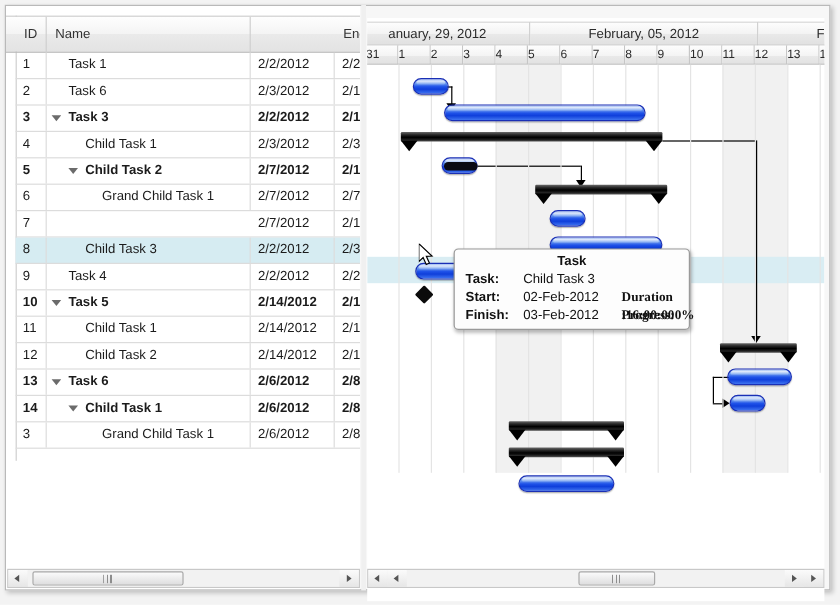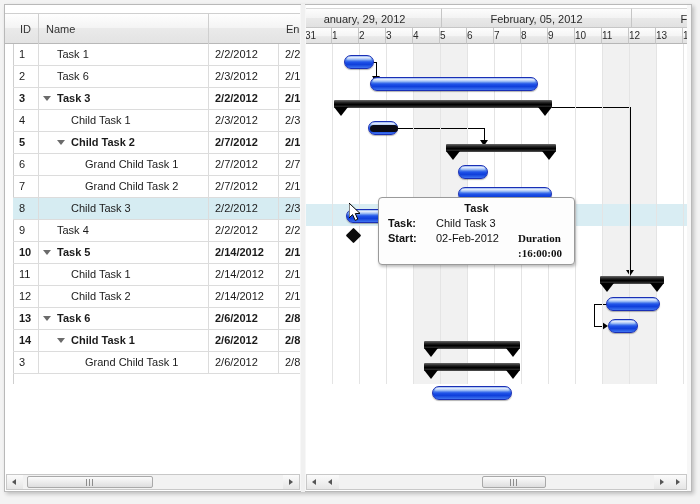--- a/index.html
+++ b/index.html
@@ -63,21 +63,21 @@
     border-left:4px solid transparent;border-right:4px solid transparent;
     border-top:5px solid #6b6b6b;
   }
 
   .grid-left-edge{
     position:absolute;left:8px;top:8px;width:1px;height:371px;background:#cfcfcf;
   }
 
   
   .gantt-panel{
-    position:absolute;left:306px;top:5px;width:381px;height:486px;
+    position:absolute;left:306px;top:15px;width:381px;height:486px;
     background:#fff;overflow:hidden;
   }
   .tl-head{
     position:absolute;left:0;top:3px;width:381px;height:36px;
     box-sizing:border-box;
   }
   .tl-week{
     position:absolute;top:0;height:20px;line-height:20px;text-align:center;
     font-size:11px;color:#2b2b2b;
     background:linear-gradient(to bottom,#fdfdfd 0%,#f3f3f3 50%,#e9e9e9 52%,#e1e1e1 100%);
@@ -257,23 +257,20 @@
         <div class="grow" style="top: 110px;">
           <div class="cell c-id">6</div>
           <div class="cell c-name">
             <span style="position: absolute; left: 46px; top: 0px;">Grand Child Task 1</span>
           </div>
           <div class="cell c-start">2/7/2012</div>
           <div class="cell c-end">2/7/</div>
         </div>
         <div class="grow" style="top: 132px;">
           <div class="cell c-id">7</div>
-          <div class="cell c-name">
-            <span style="position: absolute; left: 46px; top: 0px;">Grand Child Task 2</span>
-          </div>
           <div class="cell c-start">2/7/2012</div>
           <div class="cell c-end">2/10</div>
         </div>
         <div class="grow sel" style="top: 154px;">
           <div class="cell c-id">8</div>
           <div class="cell c-name">
             <span style="position: absolute; left: 32px; top: 0px;">Child Task 3</span>
           </div>
           <div class="cell c-start">2/2/2012</div>
           <div class="cell c-end">2/3/</div>
@@ -457,20 +454,25 @@
       <div class="tt-title">Task</div>
       <div class="tt-row">
         <span class="tt-lab">Task:</span>
         <span class="tt-v1">Child Task 3</span>
       </div>
       <div class="tt-row">
         <span class="tt-lab">Start:</span>
         <span class="tt-v1">02-Feb-2012</span>
         <span class="tt-v2">Duration :16:00:00</span>
       </div>
+      <div class="tt-row">
+        <span class="tt-lab">Finish:</span>
+        <span class="tt-v1">03-Feb-2012</span>
+        <span class="tt-v2">Progress:0%</span>
+      </div>
     </div>
   </div>
 
   <div class="cursor">
     <svg width="14" height="20" viewBox="0 0 14 20">
       <polygon points="0,0 0,15 3.6,11.6 6.2,17.4 8.8,16.2 6.3,10.6 11,10.4" fill="#ffffff" stroke="#000000" stroke-width="1"></polygon>
     </svg>
   </div>
 
   <div class="sb" style="left:6px;top:474px;width:294px">

